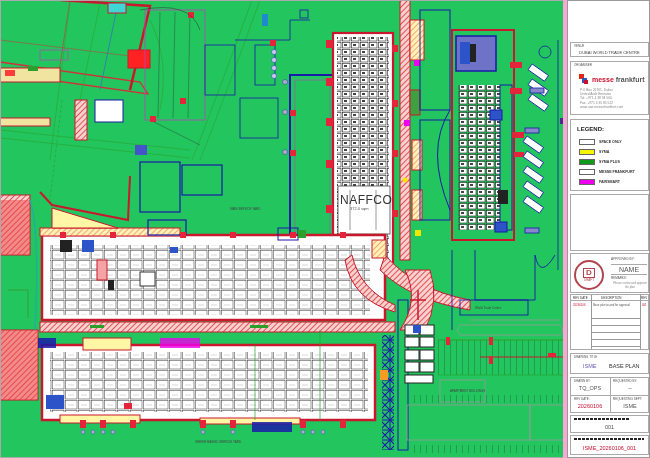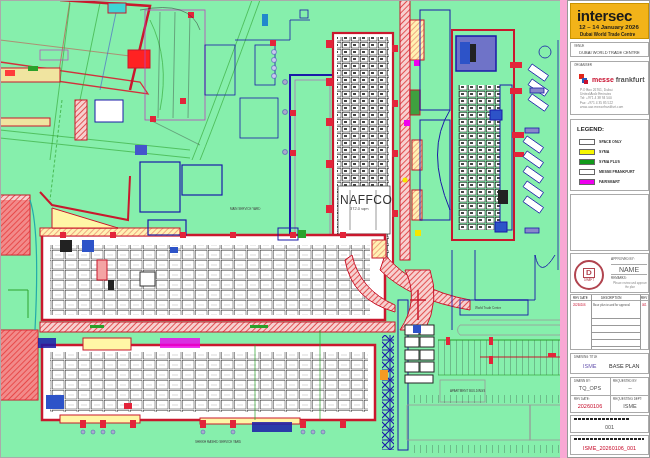--- a/index.html
+++ b/index.html
@@ -1,17 +1,17 @@
 <!DOCTYPE html>
 <html><head>
 <meta charset="utf-8">
 <style>
 *{box-sizing:border-box;margin:0;padding:0}
 body{width:650px;height:458px;background:#fff;font-family:"Liberation Sans",sans-serif;overflow:hidden;position:relative}
-#plan{position:absolute;left:0;top:0;width:567px;height:458px;background:#86efac;border-right:7px solid #f9a8d4;overflow:hidden}
+#plan{position:absolute;left:0;top:0;width:567px;height:458px;background:#22c55e;border-right:4px solid #f9a8d4;overflow:hidden}
 #plan svg{position:absolute;left:0;top:0}
 #titleblock{position:absolute;left:567px;top:0;width:83px;height:458px;background:#fff;border:1px solid #999}
 .tb-sec{position:absolute;left:2px;width:79px;border:1px solid #aaa;background:#fff}
 .brand{top:2px;height:36px;background:#f2b319;border:1px solid #c99300}
 .brand .name{position:absolute;left:6px;top:3px;font-size:15px;font-weight:bold;color:#1b1b1b;letter-spacing:-0.3px}
 .brand .date{position:absolute;left:8px;top:20px;font-size:6px;font-weight:bold;color:#1b1b1b}
 .brand .venue{position:absolute;left:9px;top:28px;font-size:4.5px;font-weight:bold;color:#1b1b1b}
 .small-lbl{position:absolute;left:3px;top:1px;font-size:3px;color:#555}
 .venue-box{top:41px;height:15px}
 .venue-box .v{position:absolute;left:0;width:100%;top:7px;text-align:center;font-size:4px;color:#444}
@@ -367,25 +367,20 @@
   </svg>
   <div class="naffco">NAFFCO</div>
   <div class="naffco-sz">372.0 sqm</div>
   <div class="plan-text" style="left:230px;top:207px">MAIN SERVICE YARD</div>
   <div class="plan-text" style="left:195px;top:440px">SHEIKH RASHID SERVICE YARD</div>
   <div class="plan-text" style="left:475px;top:306px">World Trade Centre</div>
   <div class="plan-text" style="left:450px;top:389px">APARTMENT BUILDINGS</div>
 </div>
 
 <div id="titleblock">
-  <div class="tb-sec brand">
-    <div class="name">intersec</div>
-    <div class="date">12 – 14 January 2026</div>
-    <div class="venue">Dubai World Trade Centre</div>
-  </div>
   <div class="tb-sec venue-box">
     <div class="small-lbl">VENUE</div>
     <div class="v">DUBAI WORLD TRADE CENTRE</div>
   </div>
   <div class="tb-sec mf-box">
     <div class="small-lbl">ORGANISER</div>
     <div class="mf-logo">
       <i style="left:0;top:0;background:#e2261a"></i>
       <i style="left:3px;top:4px;background:#2a5bb8"></i>
       <i style="left:5px;top:6px;background:#c8102e;width:4px;height:4px"></i>

